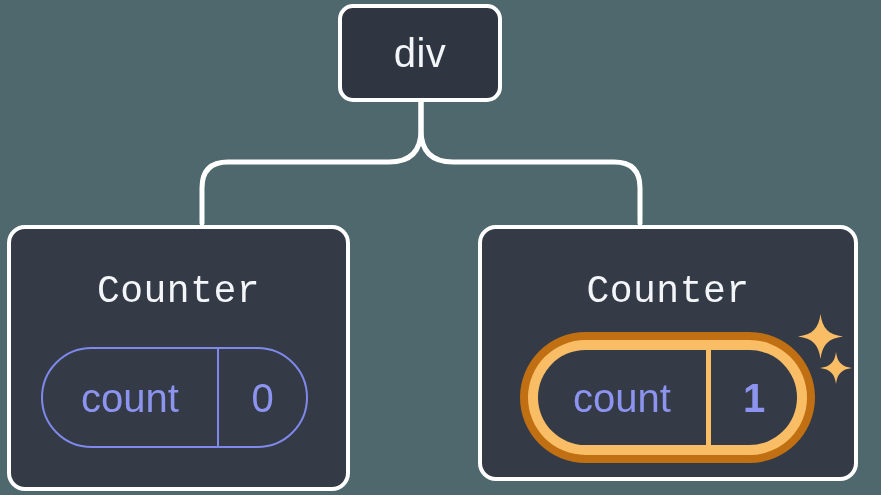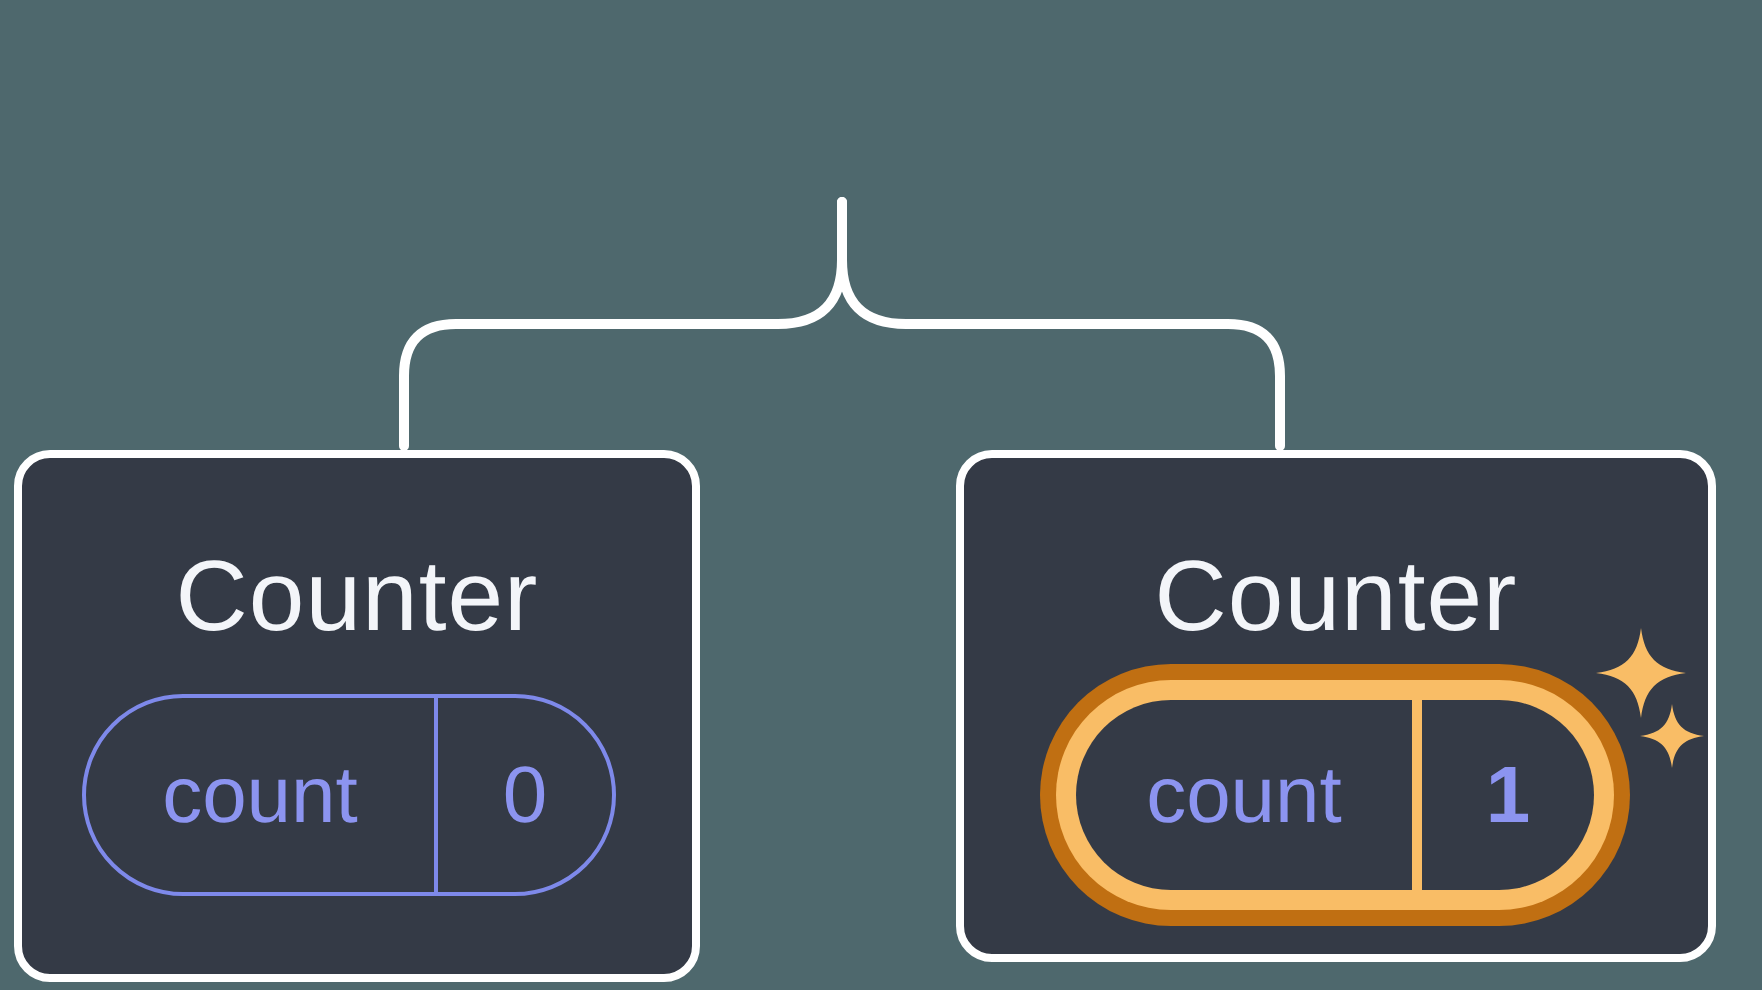--- a/index.html
+++ b/index.html
@@ -50,22 +50,23 @@
     background:var(--card,#343A46);
     border:4px solid var(--line,#FFF);
     border-radius:18px;
   }
   .card-left{ left:7px; top:225px; width:343px; height:266px; }
   .card-right{ left:478px; top:225px; width:380px; height:256px; }
   .card-title{
     position:absolute;left:0;right:0;top:44px;
     text-align:center;
     color:var(--title-text,#F3F5F9);
-    font-size:50px;line-height:1;
+    font-size:38px;line-height:1;
     letter-spacing:0.5px;
+    font-family:Liberation Mono, monospace;
   }
   
   .pill{
     position:absolute;
     left:30px;top:118px;
     width:267px;height:101px;
     box-sizing:border-box;
     border:2px solid var(--purple-border,#7E89EA);
     border-radius:999px;
     display:flex;align-items:stretch;
@@ -121,20 +122,23 @@
 </head>
 <body>
 
 <div class="stage">
 
   <svg class="connectors" width="881" height="495" viewBox="0 0 881 495">
     <path d="M421 101 L421 130 Q421 162 389 162 L228 162 Q202 162 202 188 L202 223" fill="none" stroke="#FFFFFF" stroke-width="5" stroke-linecap="round"></path>
     <path d="M421 101 L421 130 Q421 162 453 162 L614 162 Q640 162 640 188 L640 223" fill="none" stroke="#FFFFFF" stroke-width="5" stroke-linecap="round"></path>
   </svg>
 
+  <div class="node-root">
+    <span class="label">div</span>
+  </div>
 
   <div class="card card-left">
     <div class="card-title">Counter</div>
     <div class="pill">
       <div class="seg seg-key">count</div>
       <div class="divider"></div>
       <div class="seg seg-val">0</div>
     </div>
   </div>
 

